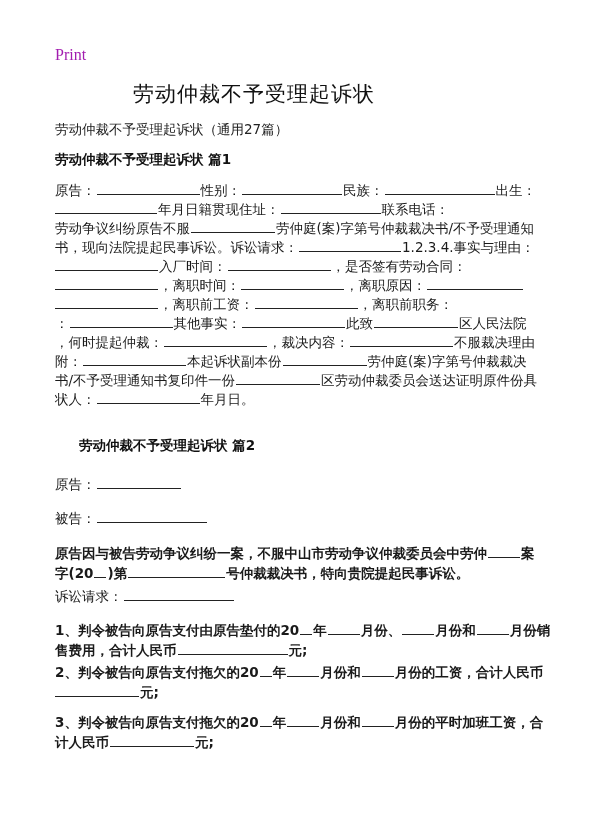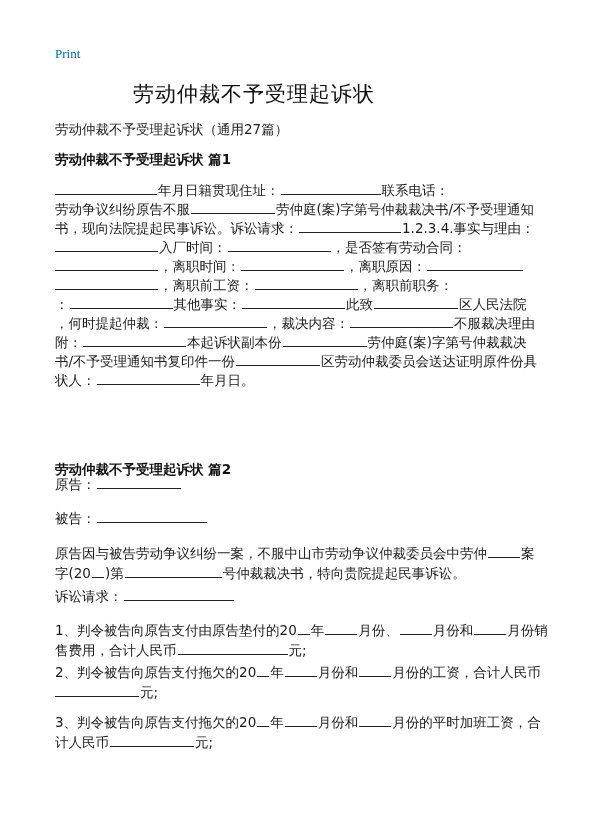--- a/index.html
+++ b/index.html
@@ -2,21 +2,21 @@
 <html><head>
 <meta charset="utf-8">
 <style>
   html, body { margin: 0; padding: 0; background: #ffffff; }
   body {
     width: 600px; height: 828px; overflow: hidden; position: relative;
     font-family: "DejaVu Sans", sans-serif; color: #1a1a1a;
   }
   .print {
     position: absolute; left: 55px; top: 46px;
-    font-family: "Liberation Serif", serif; font-size: 13px; color: #0369a1;
+    font-family: "Liberation Serif", serif; font-size: 16px; color: #a21caf;
   }
   .title {
     position: absolute; left: 0; width: 508px; top: 80px; text-align: center;
     font-size: 21px; color: #111; letter-spacing: 1px;
   }
   .subtitle {
     position: absolute; left: 55px; top: 121px; font-size: 13.5px; color: #222;
   }
   .heading {
     position: absolute; left: 55px; font-size: 13.5px; font-weight: bold; color: #111;
@@ -24,32 +24,35 @@
   .para {
     position: absolute; left: 55px; width: 495px; font-size: 13.5px; color: #1a1a1a;
   }
   .p1 { top: 180px; line-height: 19px; }
   .line { display: block; white-space: nowrap; height: 19px; }
   .blank {
     display: inline-block; border-bottom: 1px solid #222; height: 14px;
     vertical-align: baseline; margin: 0 1px;
   }
   .p2 .row { display: block; white-space: nowrap; }
-  .tight { line-height: 19px; }
+  .tight { line-height: 19px; font-weight: bold; }
 </style>
 </head>
 <body>
 
 <div class="print">Print</div>
 <div class="title">劳动仲裁不予受理起诉状</div>
 <div class="subtitle">劳动仲裁不予受理起诉状（通用27篇）</div>
 
 <div class="heading" style="top:151px;">劳动仲裁不予受理起诉状 篇1</div>
 
 <div class="para p1">
+  <span class="line">
+    <span>原告：</span><span class="blank" style="width:103px"></span><span>性别：</span><span class="blank" style="width:100px"></span><span>民族：</span><span class="blank" style="width:110px"></span><span>出生：</span>
+  </span>
   <span class="line">
     <span class="blank" style="width:102px;margin-left:0"></span><span>年月日籍贯现住址：</span><span class="blank" style="width:100px"></span><span>联系电话：</span>
   </span>
   <span class="line">
     <span>劳动争议纠纷原告不服</span><span class="blank" style="width:84px"></span><span>劳仲庭(案)字第号仲裁裁决书/不予受理通知</span>
   </span>
   <span class="line">
     <span>书，现向法院提起民事诉讼。诉讼请求：</span><span class="blank" style="width:102px"></span><span>1.2.3.4.事实与理由：</span>
   </span>
   <span class="line">
@@ -71,21 +74,21 @@
     <span>附：</span><span class="blank" style="width:103px"></span><span>本起诉状副本份</span><span class="blank" style="width:84px"></span><span>劳仲庭(案)字第号仲裁裁决</span>
   </span>
   <span class="line">
     <span>书/不予受理通知书复印件一份</span><span class="blank" style="width:84px"></span><span>区劳动仲裁委员会送达证明原件份具</span>
   </span>
   <span class="line">
     <span>状人：</span><span class="blank" style="width:103px"></span><span>年月日。</span>
   </span>
 </div>
 
-<div class="heading" style="top:461px;">劳动仲裁不予受理起诉状 篇2</div>
+<div class="heading" style="top:437px;margin-left:24px;">劳动仲裁不予受理起诉状 篇2</div>
 
 <div class="para" style="top:474px;">
   <span>原告：</span><span class="blank" style="width:84px"></span>
 </div>
 
 <div class="para" style="top:508px;">
   <span>被告：</span><span class="blank" style="width:110px"></span>
 </div>
 
 <div class="para tight p2" style="top:543px;">

